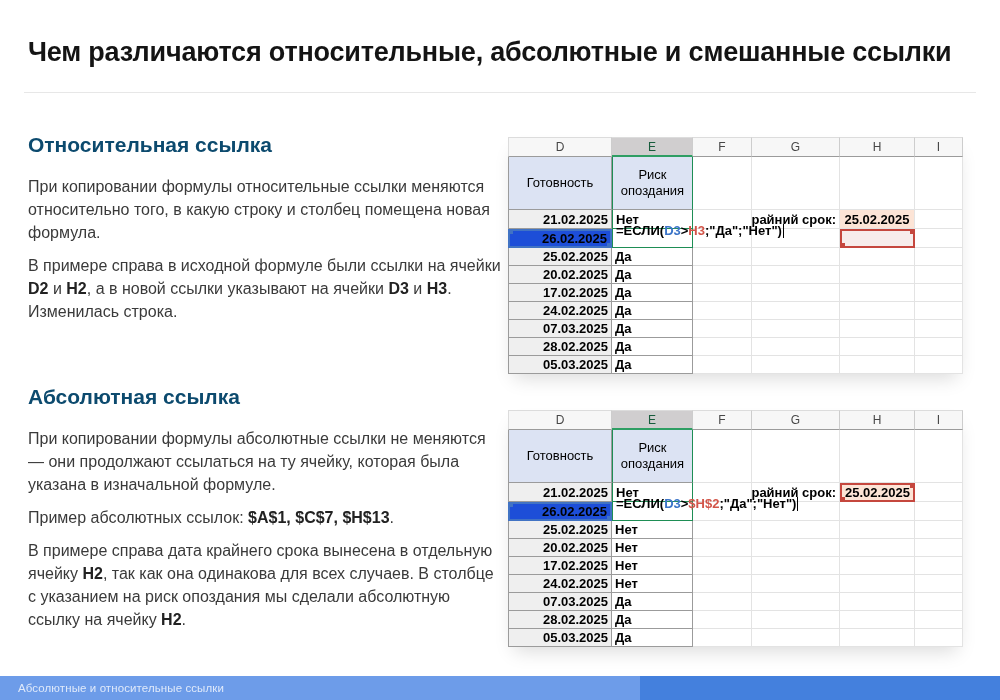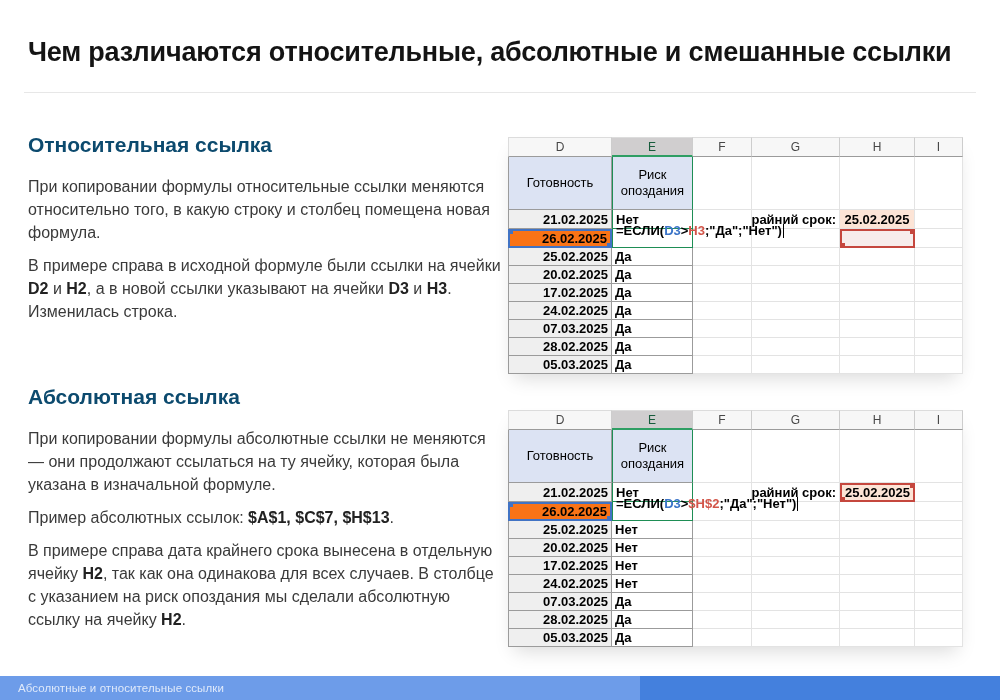--- a/index.html
+++ b/index.html
@@ -48,21 +48,21 @@
           font-weight:700;padding-left:3px;white-space:nowrap;}
 
   
   .lite{border-right:1px solid #e3e3e3;border-bottom:1px solid #e3e3e3;background:#fff;}
 
   
   .green-side{border-left:1px solid #1e8e55;border-right:1px solid #1e8e55;}
   .green-bottom{border-bottom:1px solid #1e8e55;}
 
   
-  .blue-box{border:2px solid #4173c4;background:#f97316;}
+  .blue-box{border:2px solid #4173c4;background:#1d4ed8;}
   .blue-box::before{content:"";position:absolute;top:-1px;left:-1px;width:4px;height:4px;background:#4173c4;}
   .blue-box::after{content:"";position:absolute;bottom:-1px;right:-1px;width:4px;height:4px;background:#4173c4;}
   .red-box{border:2px solid #c5473e;}
   .red-box::before{content:"";position:absolute;top:-1px;right:-1px;width:4px;height:4px;background:#c5473e;}
   .red-box::after{content:"";position:absolute;bottom:-1px;left:-1px;width:4px;height:4px;background:#c5473e;}
   .peach{background:#fce4d6;}
   .pink-empty{background:#f7eceb;}
 
   .g-label{display:flex;align-items:center;justify-content:flex-end;font-weight:700;
            padding-right:3px;white-space:nowrap;}

